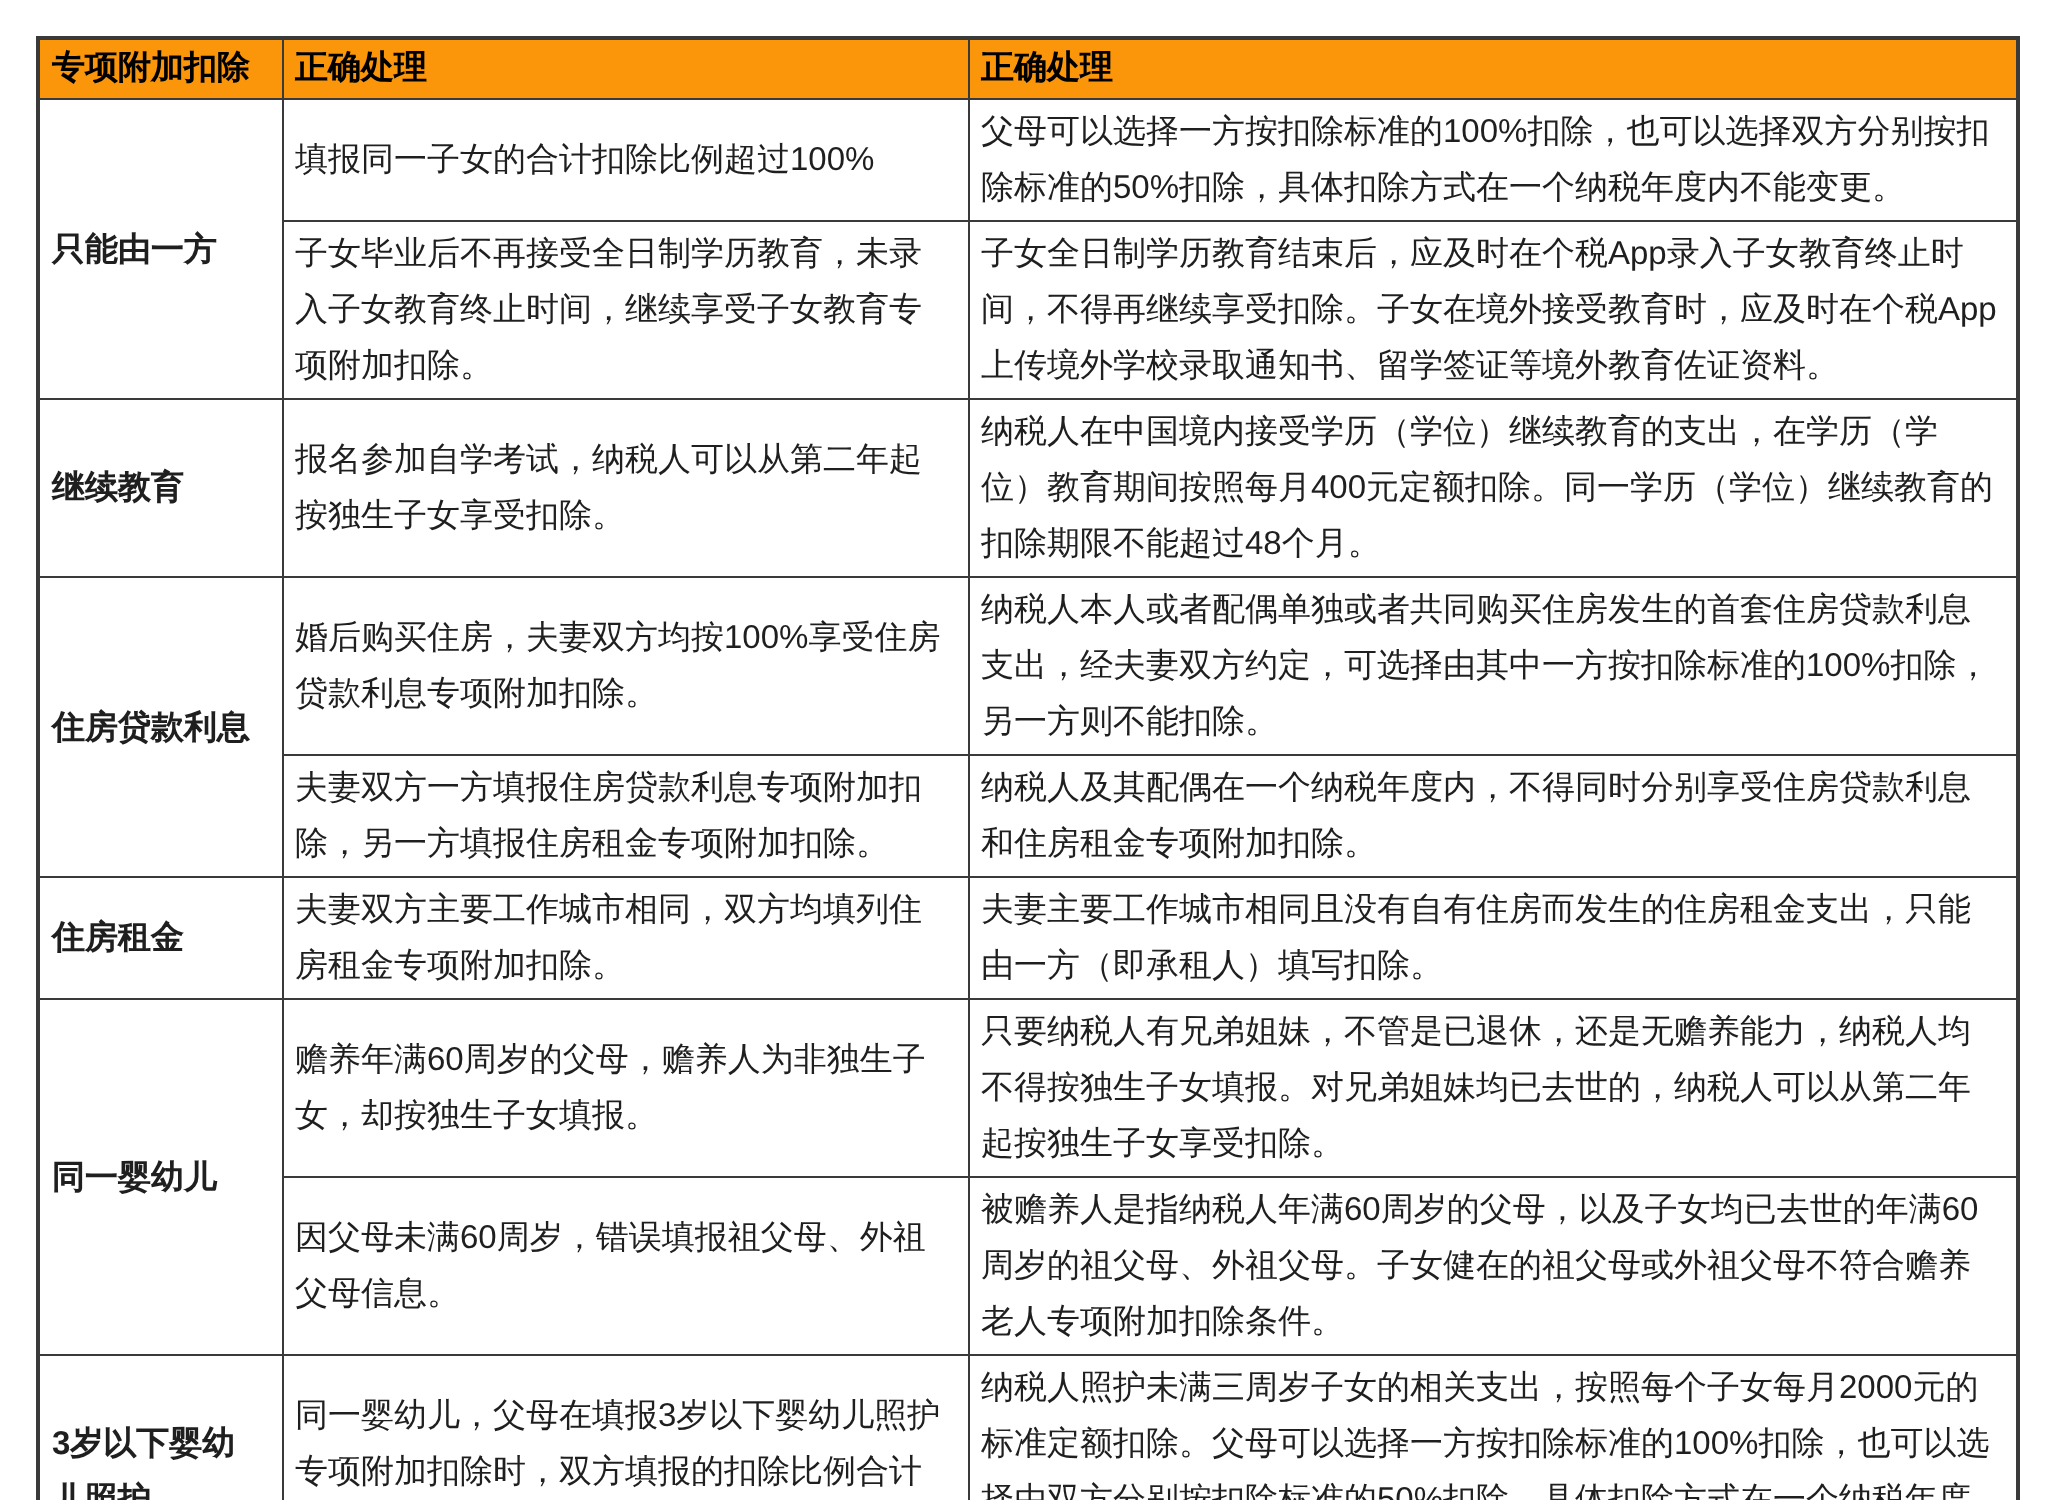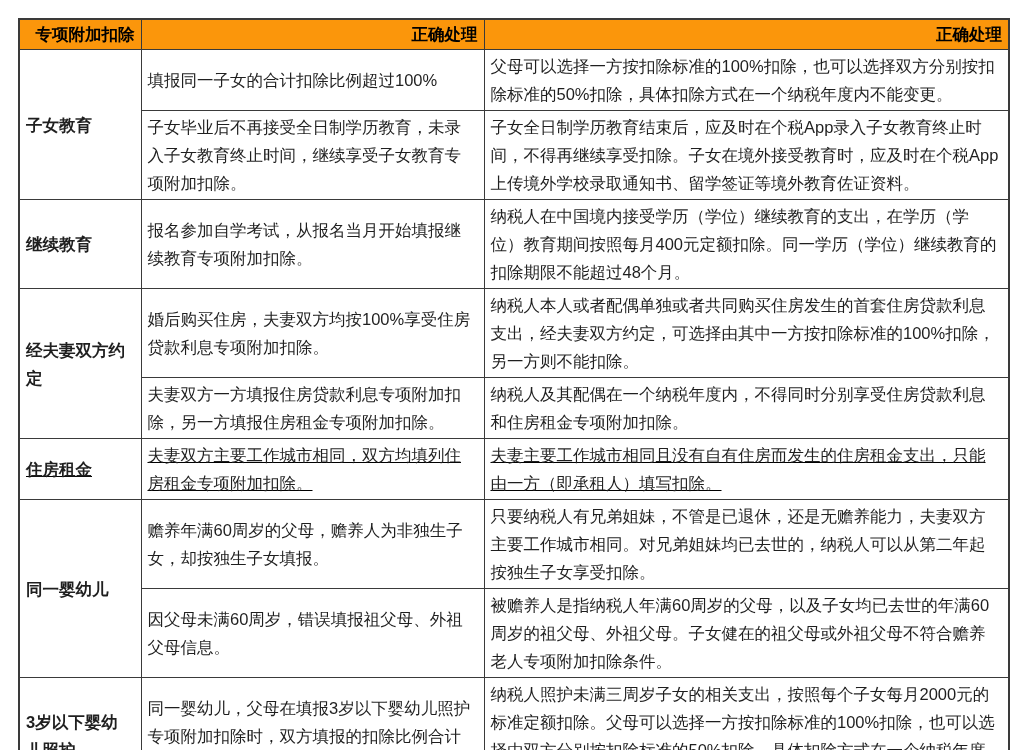--- a/index.html
+++ b/index.html
@@ -29,21 +29,20 @@
     word-break: break-all;
   }
   table.deduction thead th {
     background: #fb960b;
     color: #000000;
     font-weight: bold;
     font-size: 16.5px;
     height: 27px;
     line-height: 27px;
     padding: 1px 6px;
-    text-align: right;
   }
   th.cat {
     font-weight: bold;
     color: #111111;
     background: #ffffff;
   }
   col.c1 { width: 122px; }
   col.c2 { width: 343px; }
   col.c3 { width: 525px; }
 </style>
@@ -59,51 +58,51 @@
     </colgroup>
     <thead>
       <tr>
         <th>专项附加扣除</th>
         <th>正确处理</th>
         <th>正确处理</th>
       </tr>
     </thead>
     <tbody>
       <tr style="height:56px;">
-        <th class="cat" rowspan="2">子女教育</th>
+        <th class="cat" rowspan="2">只能由一方</th>
         <td>填报同一子女的合计扣除比例超过100%</td>
         <td>父母可以选择一方按扣除标准的100%扣除，也可以选择双方分别按扣除标准的50%扣除，具体扣除方式在一个纳税年度内不能变更。</td>
       </tr>
       <tr style="height:85px;margin-left:24px;">
         <td>子女毕业后不再接受全日制学历教育，未录入子女教育终止时间，继续享受子女教育专项附加扣除。</td>
         <td>子女全日制学历教育结束后，应及时在个税App录入子女教育终止时间，不得再继续享受扣除。子女在境外接受教育时，应及时在个税App上传境外学校录取通知书、留学签证等境外教育佐证资料。</td>
       </tr>
       <tr style="height:80px;">
         <th class="cat">继续教育</th>
-        <td>报名参加自学考试，从报名当月开始填报继续教育专项附加扣除。</td>
+        <td>报名参加自学考试，纳税人可以从第二年起按独生子女享受扣除。</td>
         <td>纳税人在中国境内接受学历（学位）继续教育的支出，在学历（学位）教育期间按照每月400元定额扣除。同一学历（学位）继续教育的扣除期限不能超过48个月。</td>
       </tr>
       <tr style="height:84px;">
-        <th class="cat" rowspan="2">经夫妻双方约定</th>
+        <th class="cat" rowspan="2">住房贷款利息</th>
         <td>婚后购买住房，夫妻双方均按100%享受住房贷款利息专项附加扣除。</td>
         <td>纳税人本人或者配偶单独或者共同购买住房发生的首套住房贷款利息支出，经夫妻双方约定，可选择由其中一方按扣除标准的100%扣除，另一方则不能扣除。</td>
       </tr>
       <tr style="height:54px;">
         <td>夫妻双方一方填报住房贷款利息专项附加扣除，另一方填报住房租金专项附加扣除。</td>
         <td>纳税人及其配偶在一个纳税年度内，不得同时分别享受住房贷款利息和住房租金专项附加扣除。</td>
       </tr>
-      <tr style="height:54px;text-decoration:underline;">
+      <tr style="height:54px;">
         <th class="cat">住房租金</th>
         <td>夫妻双方主要工作城市相同，双方均填列住房租金专项附加扣除。</td>
         <td>夫妻主要工作城市相同且没有自有住房而发生的住房租金支出，只能由一方（即承租人）填写扣除。</td>
       </tr>
       <tr style="height:80px;">
         <th class="cat" rowspan="2">同一婴幼儿</th>
         <td>赡养年满60周岁的父母，赡养人为非独生子女，却按独生子女填报。</td>
-        <td>只要纳税人有兄弟姐妹，不管是已退休，还是无赡养能力，夫妻双方主要工作城市相同。对兄弟姐妹均已去世的，纳税人可以从第二年起按独生子女享受扣除。</td>
+        <td>只要纳税人有兄弟姐妹，不管是已退休，还是无赡养能力，纳税人均不得按独生子女填报。对兄弟姐妹均已去世的，纳税人可以从第二年起按独生子女享受扣除。</td>
       </tr>
       <tr style="height:85px;margin-left:24px;">
         <td>因父母未满60周岁，错误填报祖父母、外祖父母信息。</td>
         <td>被赡养人是指纳税人年满60周岁的父母，以及子女均已去世的年满60周岁的祖父母、外祖父母。子女健在的祖父母或外祖父母不符合赡养老人专项附加扣除条件。</td>
       </tr>
       <tr style="height:113px;">
         <th class="cat">3岁以下婴幼儿照护</th>
         <td>同一婴幼儿，父母在填报3岁以下婴幼儿照护专项附加扣除时，双方填报的扣除比例合计超过100%。</td>
         <td>纳税人照护未满三周岁子女的相关支出，按照每个子女每月2000元的标准定额扣除。父母可以选择一方按扣除标准的100%扣除，也可以选择由双方分别按扣除标准的50%扣除，具体扣除方式在一个纳税年度内不能变更。</td>
       </tr>

